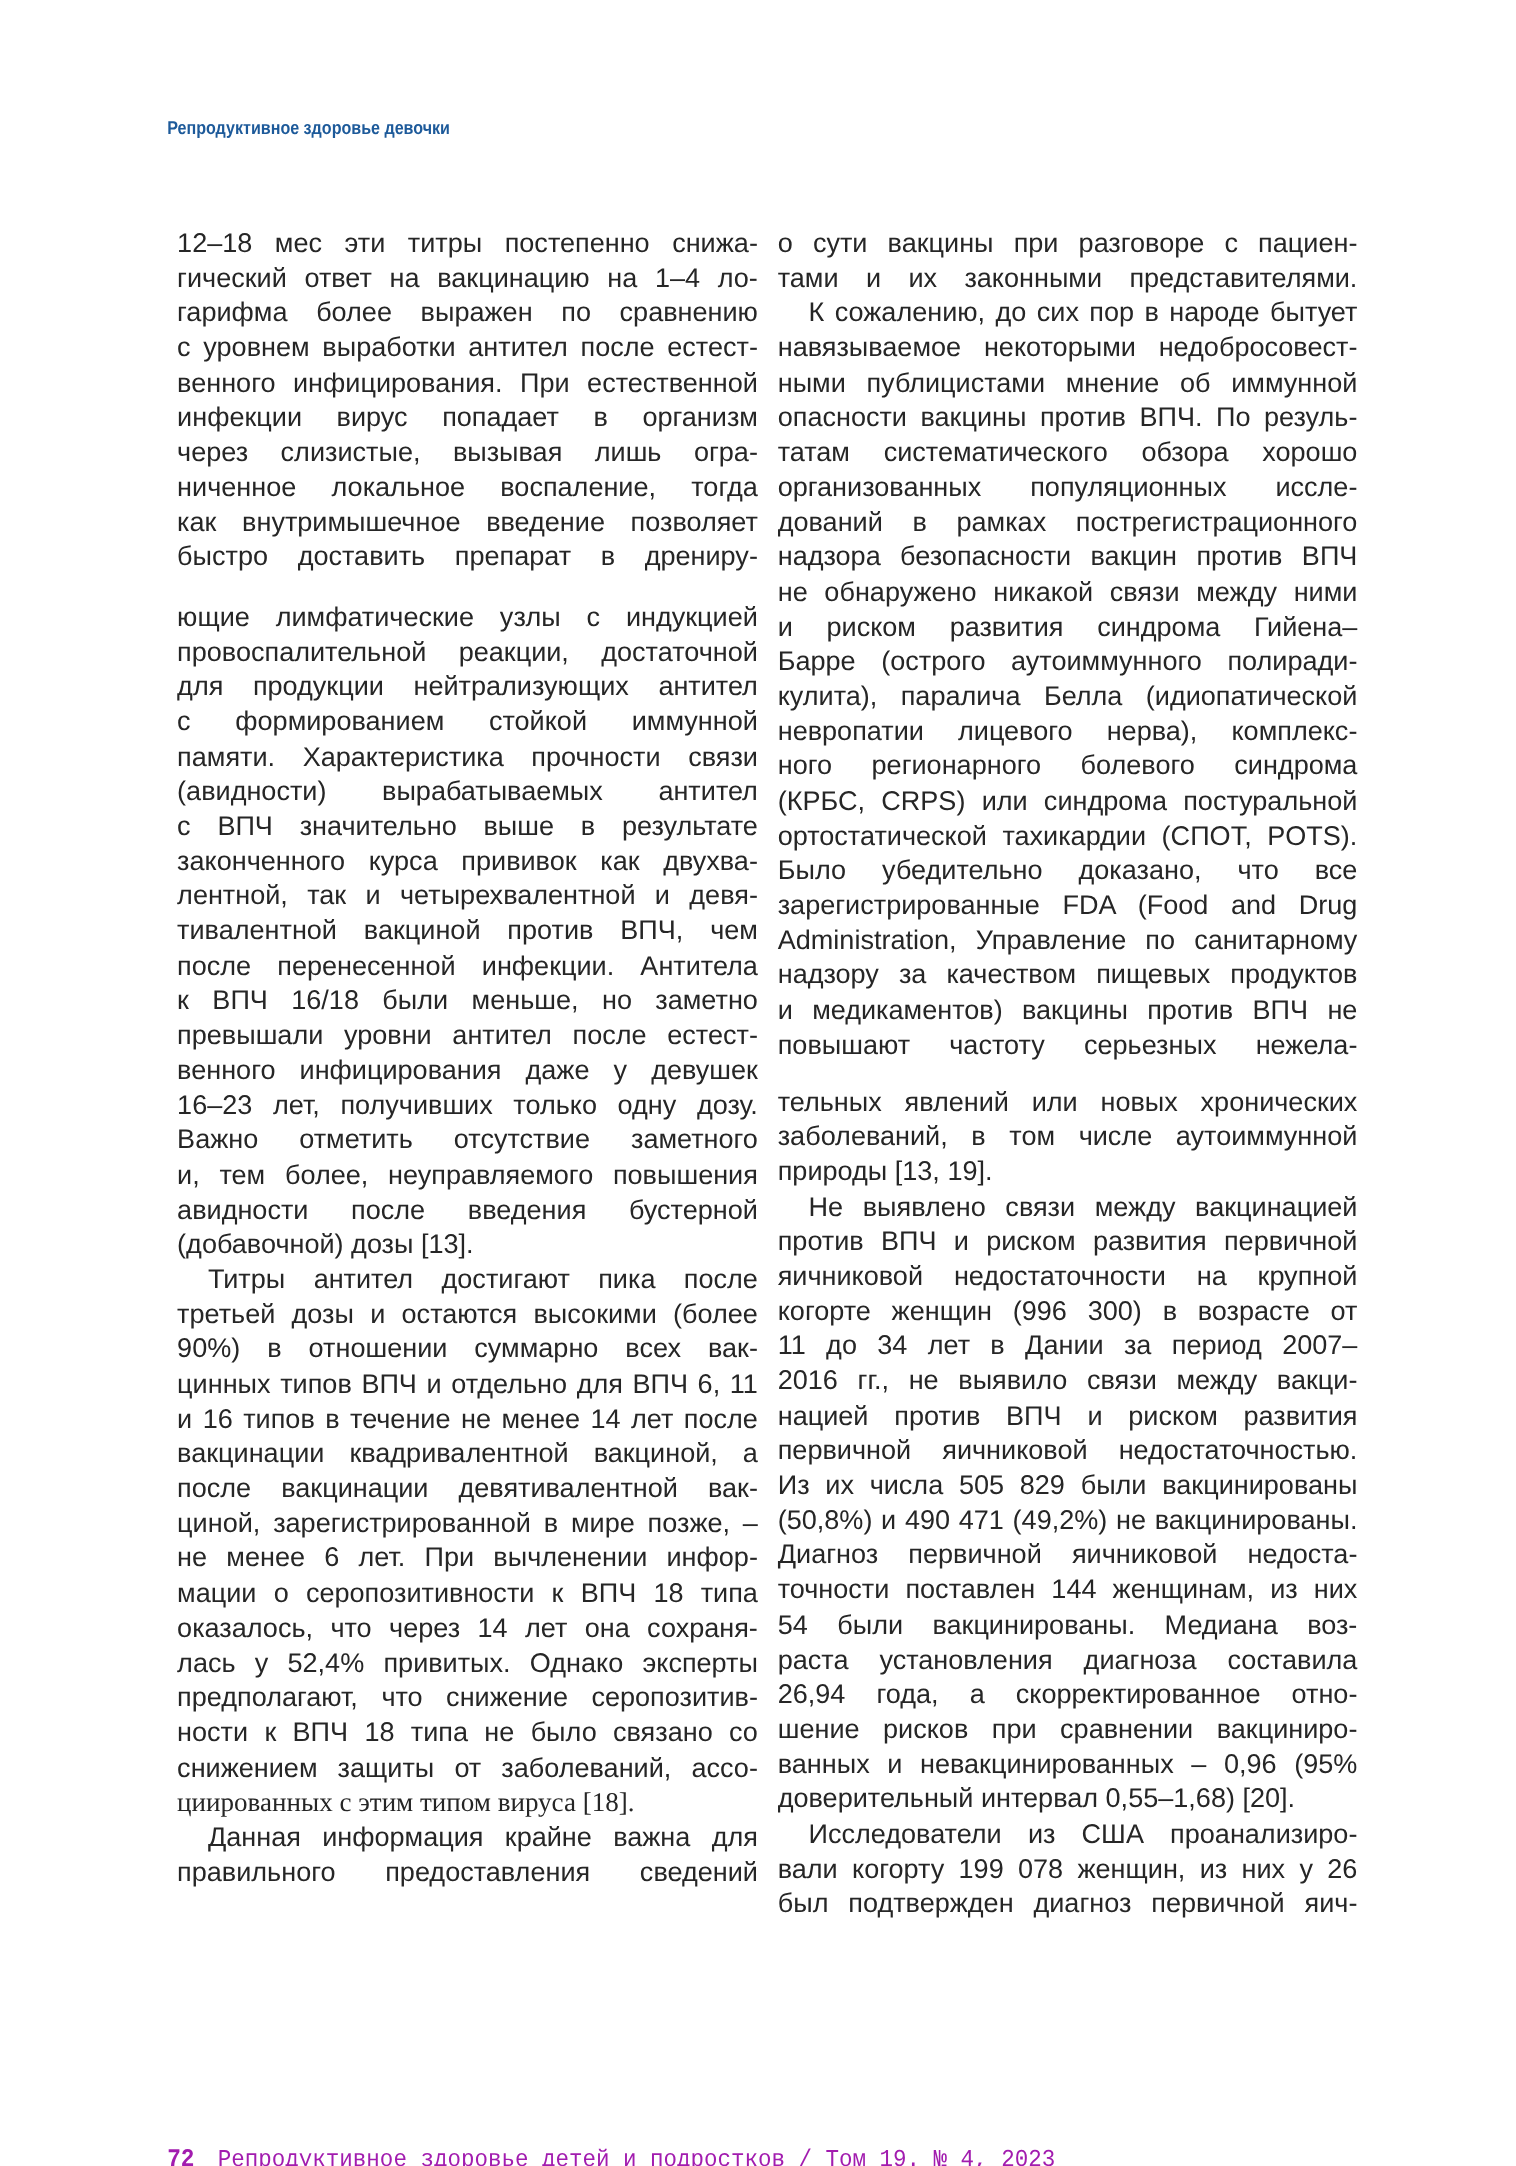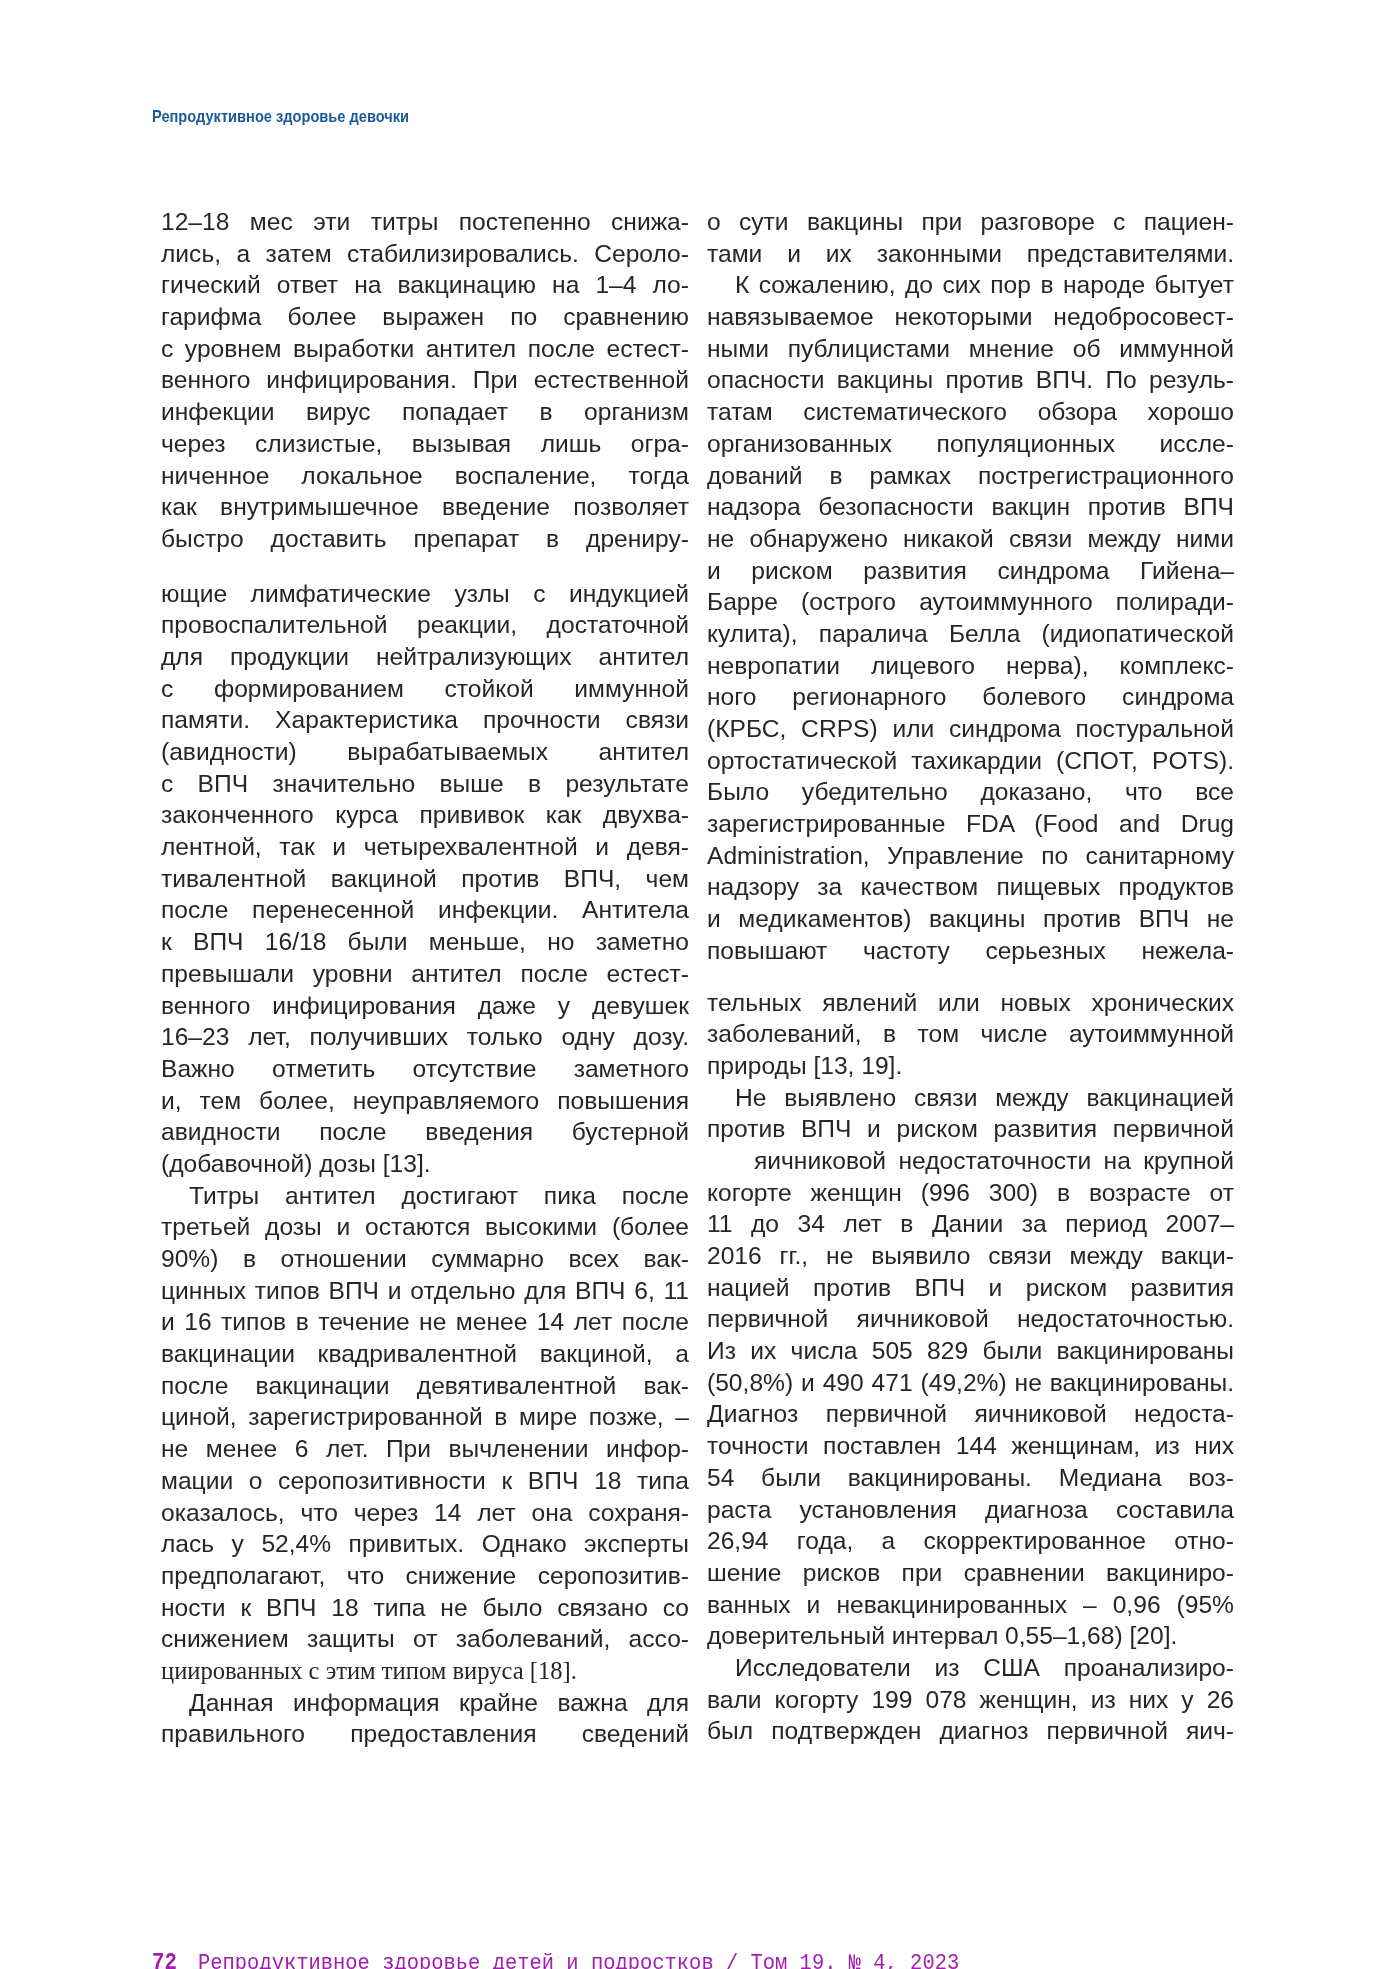--- a/index.html
+++ b/index.html
@@ -31,21 +31,20 @@
   .footer .page-num { font-weight: bold; font-size: 23px; margin-right: 18px; display: inline-block; transform: scaleX(0.9); transform-origin: left center; }
   .footer .journal { display: inline-block; transform: scaleX(0.93); transform-origin: left center; }
 </style>
 </head>
 <body>
 
 <div class="running-head">Репродуктивное здоровье девочки</div>
 
 <div class="col col-left" id="col-left">
     <span class="line" style="white-space: nowrap;">12–18 мес эти титры постепенно снижа-</span>
-    <span class="line" style="white-space: nowrap;">лись, а затем стабилизировались. Сероло-</span>
     <span class="line" style="white-space: nowrap;">гический ответ на вакцинацию на 1–4 ло-</span>
     <span class="line" style="white-space: nowrap;">гарифма более выражен по сравнению</span>
     <span class="line" style="white-space: nowrap;">с уровнем выработки антител после естест-</span>
     <span class="line" style="white-space: nowrap;">венного инфицирования. При естественной</span>
     <span class="line" style="white-space: nowrap;">инфекции вирус попадает в организм</span>
     <span class="line" style="white-space: nowrap;">через слизистые, вызывая лишь огра-</span>
     <span class="line" style="white-space: nowrap;">ниченное локальное воспаление, тогда</span>
     <span class="line" style="white-space: nowrap;">как внутримышечное введение позволяет</span>
     <span class="line" style="white-space: nowrap;">быстро доставить препарат в дрениру-</span>
     <span class="line" style="white-space: nowrap; margin-top: 23px;">ющие лимфатические узлы с индукцией</span>
@@ -109,21 +108,21 @@
     <span class="line" style="white-space: nowrap;">зарегистрированные FDA (Food and Drug</span>
     <span class="line" style="white-space: nowrap;">Administration, Управление по санитарному</span>
     <span class="line" style="white-space: nowrap;">надзору за качеством пищевых продуктов</span>
     <span class="line" style="white-space: nowrap;">и медикаментов) вакцины против ВПЧ не</span>
     <span class="line" style="white-space: nowrap;">повышают частоту серьезных нежела-</span>
     <span class="line" style="white-space: nowrap; margin-top: 20px;">тельных явлений или новых хронических</span>
     <span class="line" style="white-space: nowrap;">заболеваний, в том числе аутоиммунной</span>
     <span class="line last" style="white-space: nowrap;">природы [13, 19].</span>
     <span class="line indent" style="white-space: nowrap;">Не выявлено связи между вакцинацией</span>
     <span class="line" style="white-space: nowrap;">против ВПЧ и риском развития первичной</span>
-    <span class="line" style="white-space: nowrap; margin-left: 47px;">яичниковой недостаточности на крупной</span>
+    <span class="line" style="white-space: nowrap;">яичниковой недостаточности на крупной</span>
     <span class="line" style="white-space: nowrap;">когорте женщин (996 300) в возрасте от</span>
     <span class="line" style="white-space: nowrap;">11 до 34 лет в Дании за период 2007–</span>
     <span class="line" style="white-space: nowrap;">2016 гг., не выявило связи между вакци-</span>
     <span class="line" style="white-space: nowrap;">нацией против ВПЧ и риском развития</span>
     <span class="line" style="white-space: nowrap;">первичной яичниковой недостаточностью.</span>
     <span class="line" style="white-space: nowrap;">Из их числа 505 829 были вакцинированы</span>
     <span class="line" style="white-space: nowrap;">(50,8%) и 490 471 (49,2%) не вакцинированы.</span>
     <span class="line" style="white-space: nowrap;">Диагноз первичной яичниковой недоста-</span>
     <span class="line" style="white-space: nowrap;">точности поставлен 144 женщинам, из них</span>
     <span class="line" style="white-space: nowrap;">54 были вакцинированы. Медиана воз-</span>

